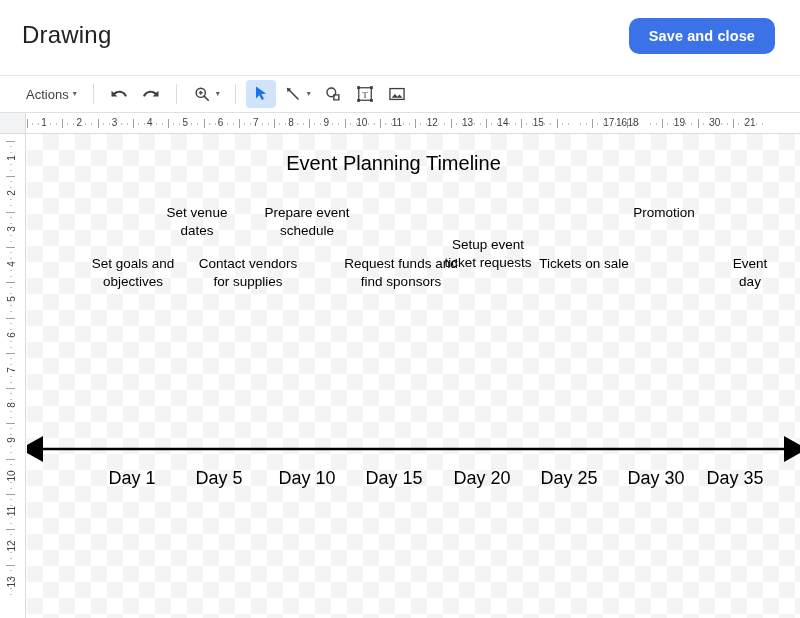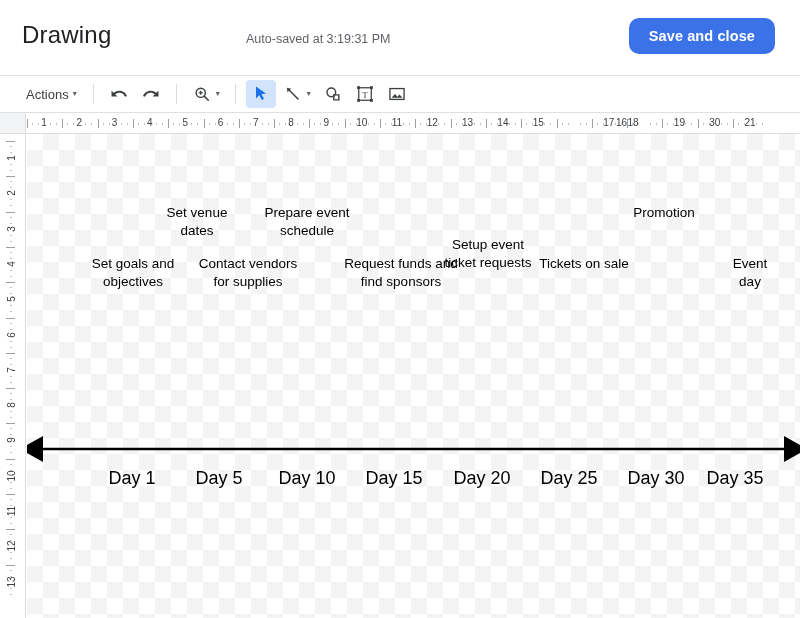--- a/index.html
+++ b/index.html
@@ -197,21 +197,20 @@
     transform: translateX(-50%);
     white-space: nowrap;
     text-align: right;
   }
 </style>
 </head>
 <body>
 
 <div class="header">
   <div class="doc-title">Drawing</div>
-  <div class="autosave">Auto-saved at 3:19:31 PM</div>
   <button class="save-btn">Save and close</button>
 </div>
 
 <div class="toolbar">
 
   <div class="tb-item text-item">
     <span>Actions</span>
     <span class="caret">▾</span>
   </div>
 
@@ -488,20 +487,21 @@
     <div class="v-tick" style="top: 430.6px;"></div>
     <div class="v-minor" style="top: 435.6px;"></div>
     <div class="v-minor" style="top: 441.6px;"></div>
     <div class="v-minor" style="top: 453.6px;"></div>
     <div class="v-minor" style="top: 459.6px;"></div>
     <div class="v-num" style="top: 447.6px;">13</div>
   </div>
 
 <div class="canvas">
 
+  <div class="dw-title">Event Planning Timeline</div>
 
   <div id="milestones-top">
       <div class="milestone" style="left: 170px; top: 70px;">Set venue<br>dates</div>
       <div class="milestone" style="left: 280px; top: 70px;">Prepare event<br>schedule</div>
       <div class="milestone" style="left: 461px; top: 70px; margin-top: 32px;">Setup event<br>ticket requests</div>
       <div class="milestone" style="left: 637px; top: 70px;">Promotion</div>
     </div>
   <div id="milestones-bottom">
       <div class="milestone" style="left: 106px; top: 121px;">Set goals and<br>objectives</div>
       <div class="milestone" style="left: 221px; top: 121px;">Contact vendors<br>for supplies</div>

